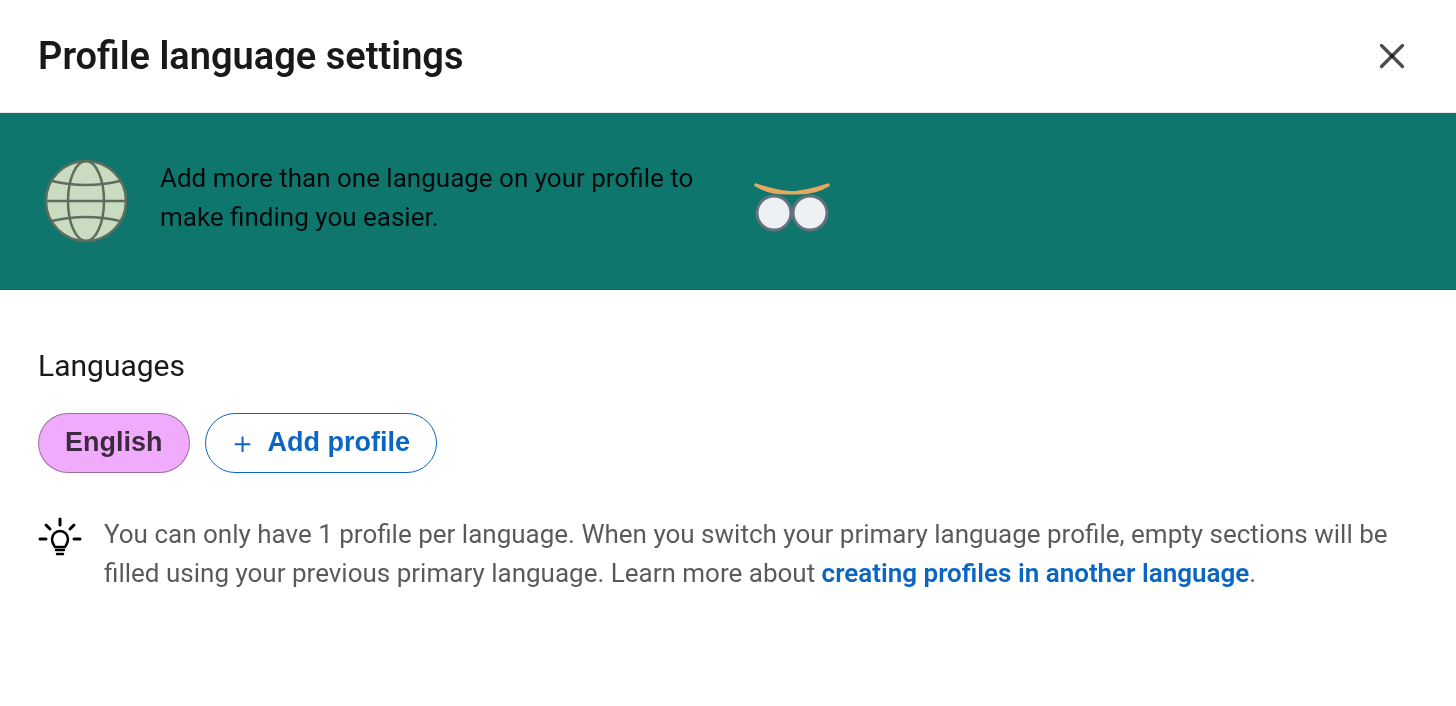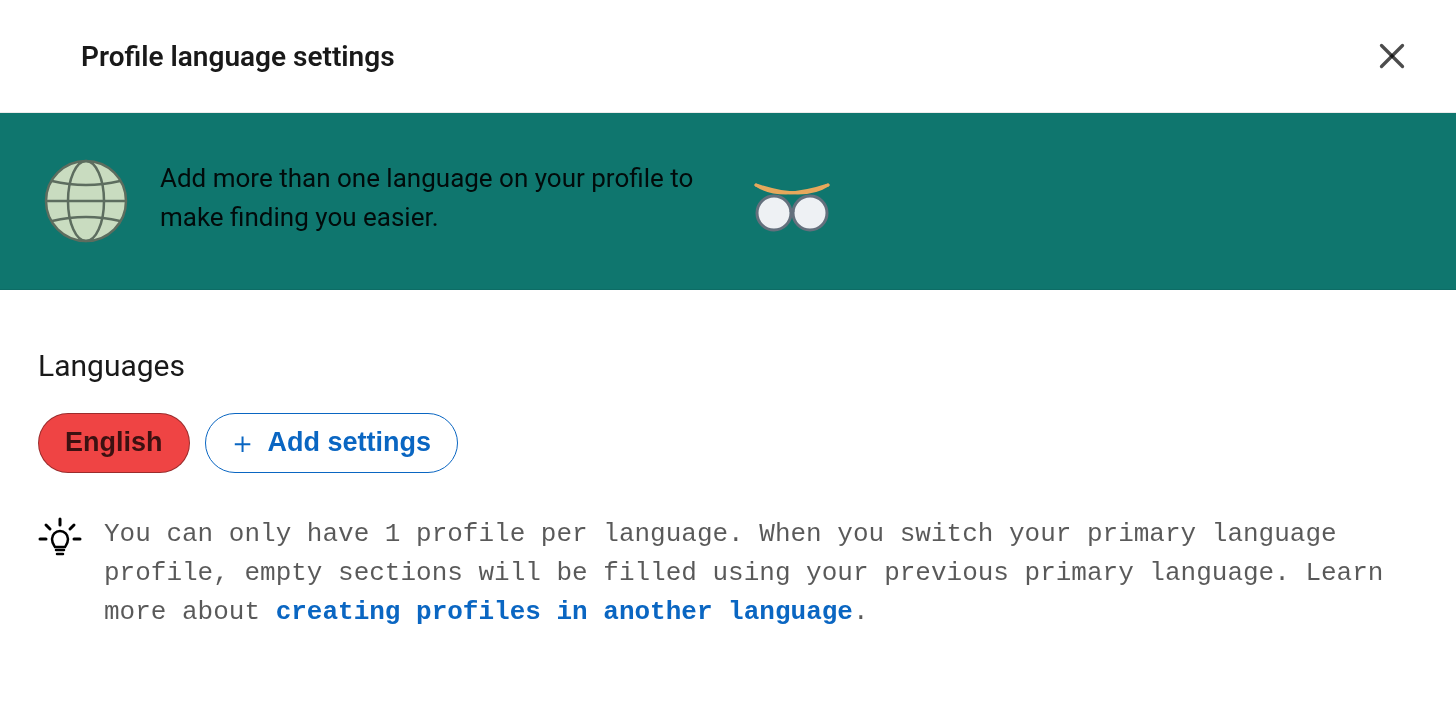--- a/index.html
+++ b/index.html
@@ -16,24 +16,23 @@
     overflow: hidden;
   }
   .modal-header {
     display: flex;
     justify-content: space-between;
     align-items: center;
     padding: 30px 38px 30px 38px;
     border-bottom: 1px solid rgba(0,0,0,0.08);
   }
   .modal-title {
-    font-size: 28px;
+    font-size: 38px;
     font-weight: 600;
     color: rgba(0,0,0,0.9);
-    margin-left: 43px;
   }
   .close-btn {
     background: none;
     border: none;
     cursor: pointer;
     padding: 8px;
     display: flex;
     align-items: center;
     justify-content: center;
   }
@@ -89,38 +88,37 @@
     font-weight: 600;
     display: inline-flex;
     align-items: center;
     gap: 10px;
     cursor: pointer;
     line-height: 1.4;
   }
   .pill-english {
     border: 1.5px solid rgba(0,0,0,0.35);
     color: rgba(0,0,0,0.75);
-    background: #ef4444;
+    background: #f0abfc;
   }
   .pill-add {
     border: 1.5px solid #0a66c2;
     color: #0a66c2;
     background: #fff;
     padding-left: 22px;
   }
   .plus-icon {
     font-size: 30px;
     line-height: 1;
     font-weight: 400;
   }
   .tip-row {
     display: flex;
     gap: 22px;
     align-items: flex-start;
-    font-family: Liberation Mono, monospace;
   }
   .tip-icon {
     flex-shrink: 0;
     width: 44px;
     height: 44px;
     margin-top: 2px;
   }
   .tip-text {
     font-size: 26px;
     line-height: 1.5;
@@ -173,21 +171,21 @@
 
 <div class="content">
   <h2 class="section-heading">Languages</h2>
 
   <div class="lang-row">
     <button class="pill pill-english">
       <span>English</span>
     </button>
     <button class="pill pill-add">
       <span class="plus-icon">＋</span>
-      <span>Add settings</span>
+      <span>Add profile</span>
     </button>
   </div>
 
   <div class="tip-row">
     <div class="tip-icon">
       <svg viewBox="0 0 44 44" width="44" height="44">
         <line x1="22" y1="2" x2="22" y2="8" stroke="#000" stroke-width="3" stroke-linecap="round"></line>
         <line x1="8" y1="8" x2="12" y2="12" stroke="#000" stroke-width="3" stroke-linecap="round"></line>
         <line x1="36" y1="8" x2="32" y2="12" stroke="#000" stroke-width="3" stroke-linecap="round"></line>
         <line x1="2" y1="22" x2="8" y2="22" stroke="#000" stroke-width="3" stroke-linecap="round"></line>

